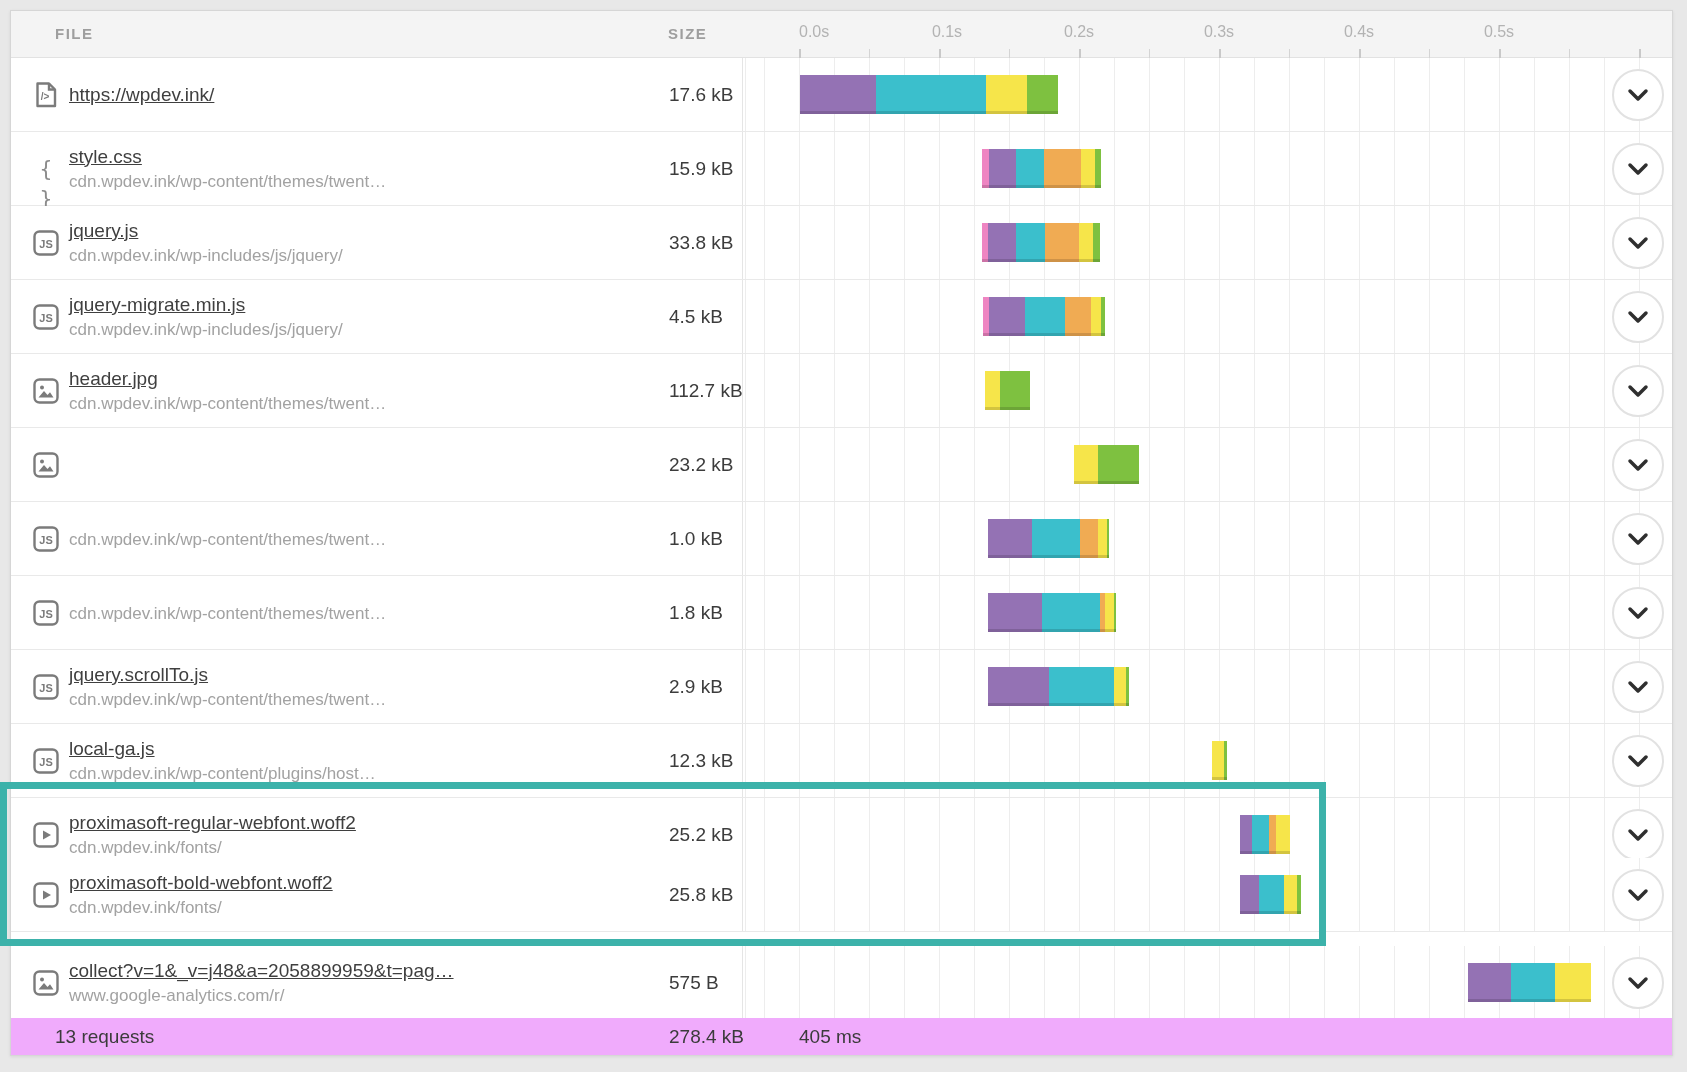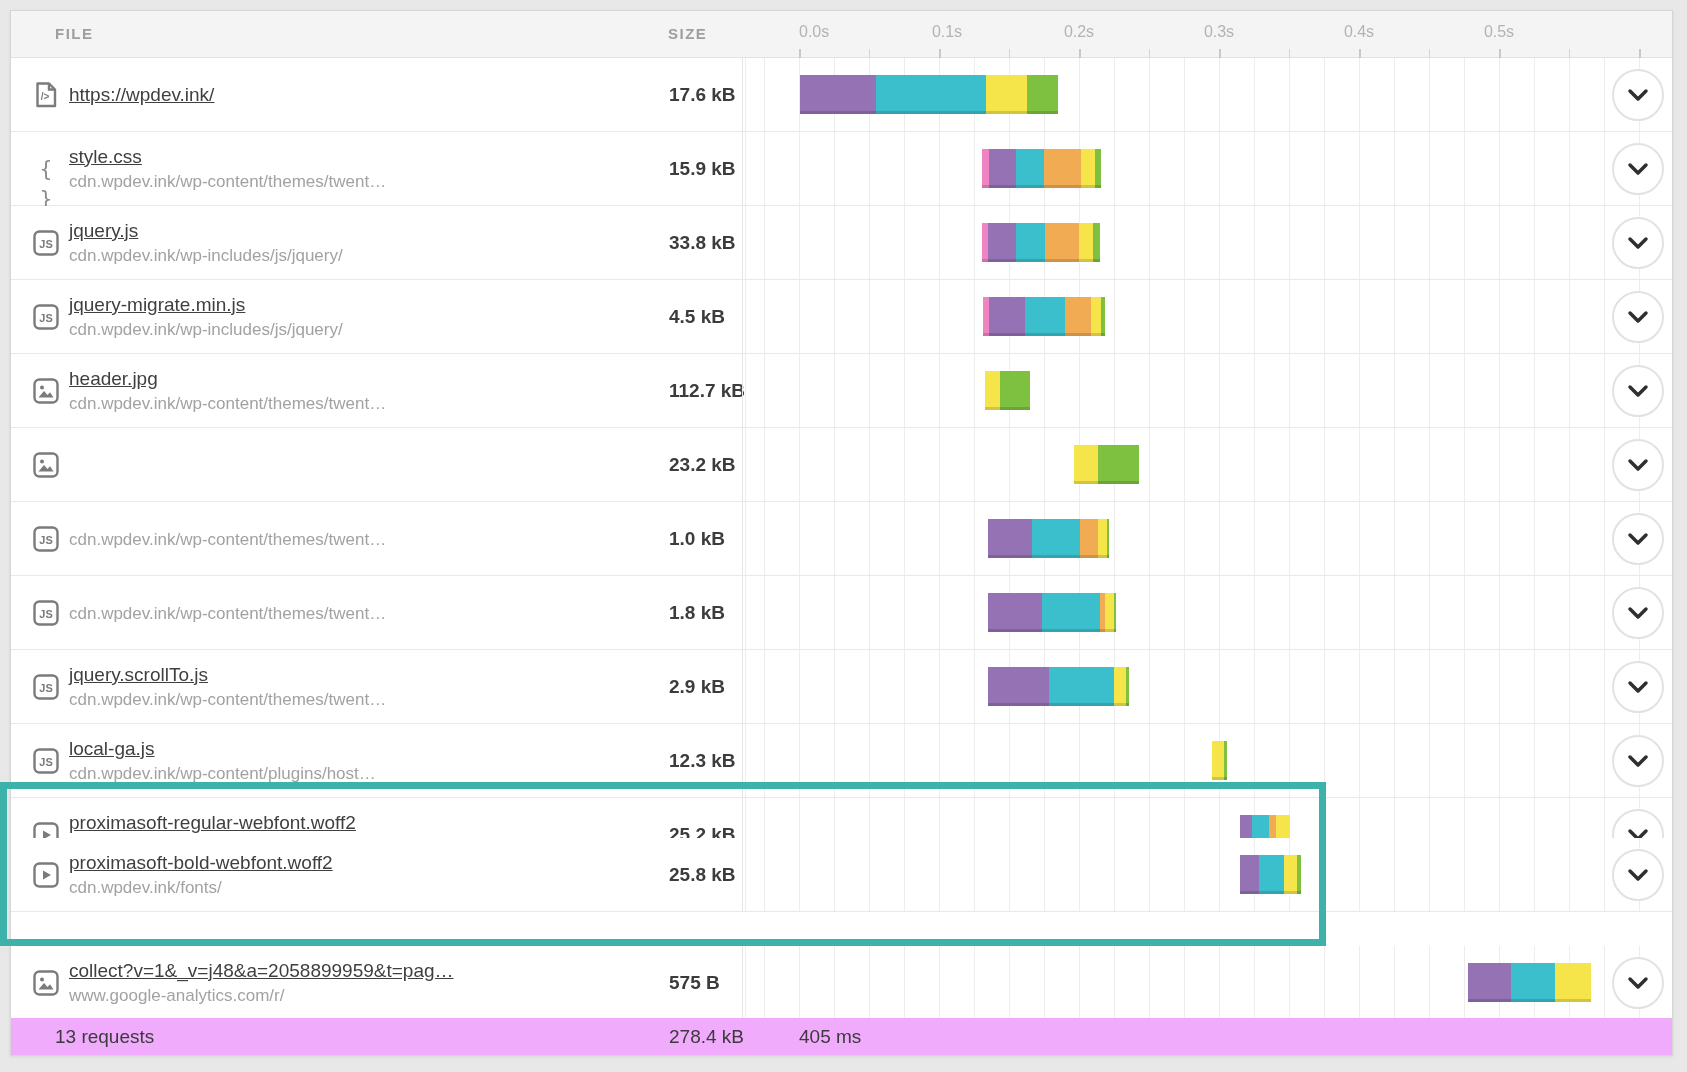--- a/index.html
+++ b/index.html
@@ -35,21 +35,21 @@
   
   .row{
     position:absolute;left:0;right:0;height:74px;
     border-bottom:1px solid #e9e9e9;box-sizing:border-box;background:#fff;
   }
   .row .icon{position:absolute;left:20px;top:50%;transform:translateY(-50%);width:30px;height:30px;color:#7b7b7b;}
   .row .braces{font-size:21px;color:#8b8b8b;font-family:"DejaVu Sans",sans-serif;line-height:30px;text-align:center;}
   .row .txt{position:absolute;left:58px;top:50%;transform:translateY(-50%);max-width:560px;white-space:nowrap;}
   .row .fname{font-size:19px;color:#3f3f3f;text-decoration:underline;line-height:24px;}
   .row .furl{font-size:17px;color:#a2a2a2;line-height:22px;margin-top:2px;}
-  .row .fsize{position:absolute;left:658px;top:50%;transform:translateY(-50%);font-size:19px;color:#3c3c3c;font-weight:bold;}
+  .row .fsize{position:absolute;left:658px;top:50%;transform:translateY(-50%);font-size:19px;color:#3c3c3c;}
   
   .tl{
     position:absolute;left:731px;top:0;right:0;bottom:0;
     border-left:1px solid #e5e5e5;
     background-image:repeating-linear-gradient(to right,#ededed 0,#ededed 1px,transparent 1px,transparent 35px);
     background-position:21px 0;
   }
   .bar{position:absolute;top:17px;height:39px;display:flex;}
   .seg{height:39px;box-shadow:inset 0 -3px 0 rgba(0,0,0,0.14);}
   
@@ -376,21 +376,21 @@
             <div class="seg" style="width: 7px; background: rgb(240, 171, 83);"></div>
             <div class="seg" style="width: 14px; background: rgb(246, 229, 74);"></div>
           </div>
     </div>
     <button class="chev">
       <svg width="26" height="24" viewBox="0 0 26 24">
         <polyline points="5,8 13,16 21,8" fill="none" stroke="#2f2f2f" stroke-width="3.5" stroke-linecap="round" stroke-linejoin="round"></polyline>
       </svg>
     </button>
   </div>
-      <div class="row" style="top: 827px; padding-left: 43px;">
+      <div class="row" style="top: 847px; padding-left: 43px;">
     <span class="icon">
           <svg width="30" height="30" viewBox="0 0 30 30">
             <rect x="3.5" y="3.5" width="23" height="23" rx="5" stroke="currentColor" fill="none" stroke-width="2.4"></rect>
             <path d="M12 10.5 l8 4.5 -8 4.5 z" fill="currentColor"></path>
           </svg>
         </span>
     <div class="txt">
       <div class="fname">proximasoft-bold-webfont.woff2</div>
       <div class="furl">cdn.wpdev.ink/fonts/</div>
     </div>

